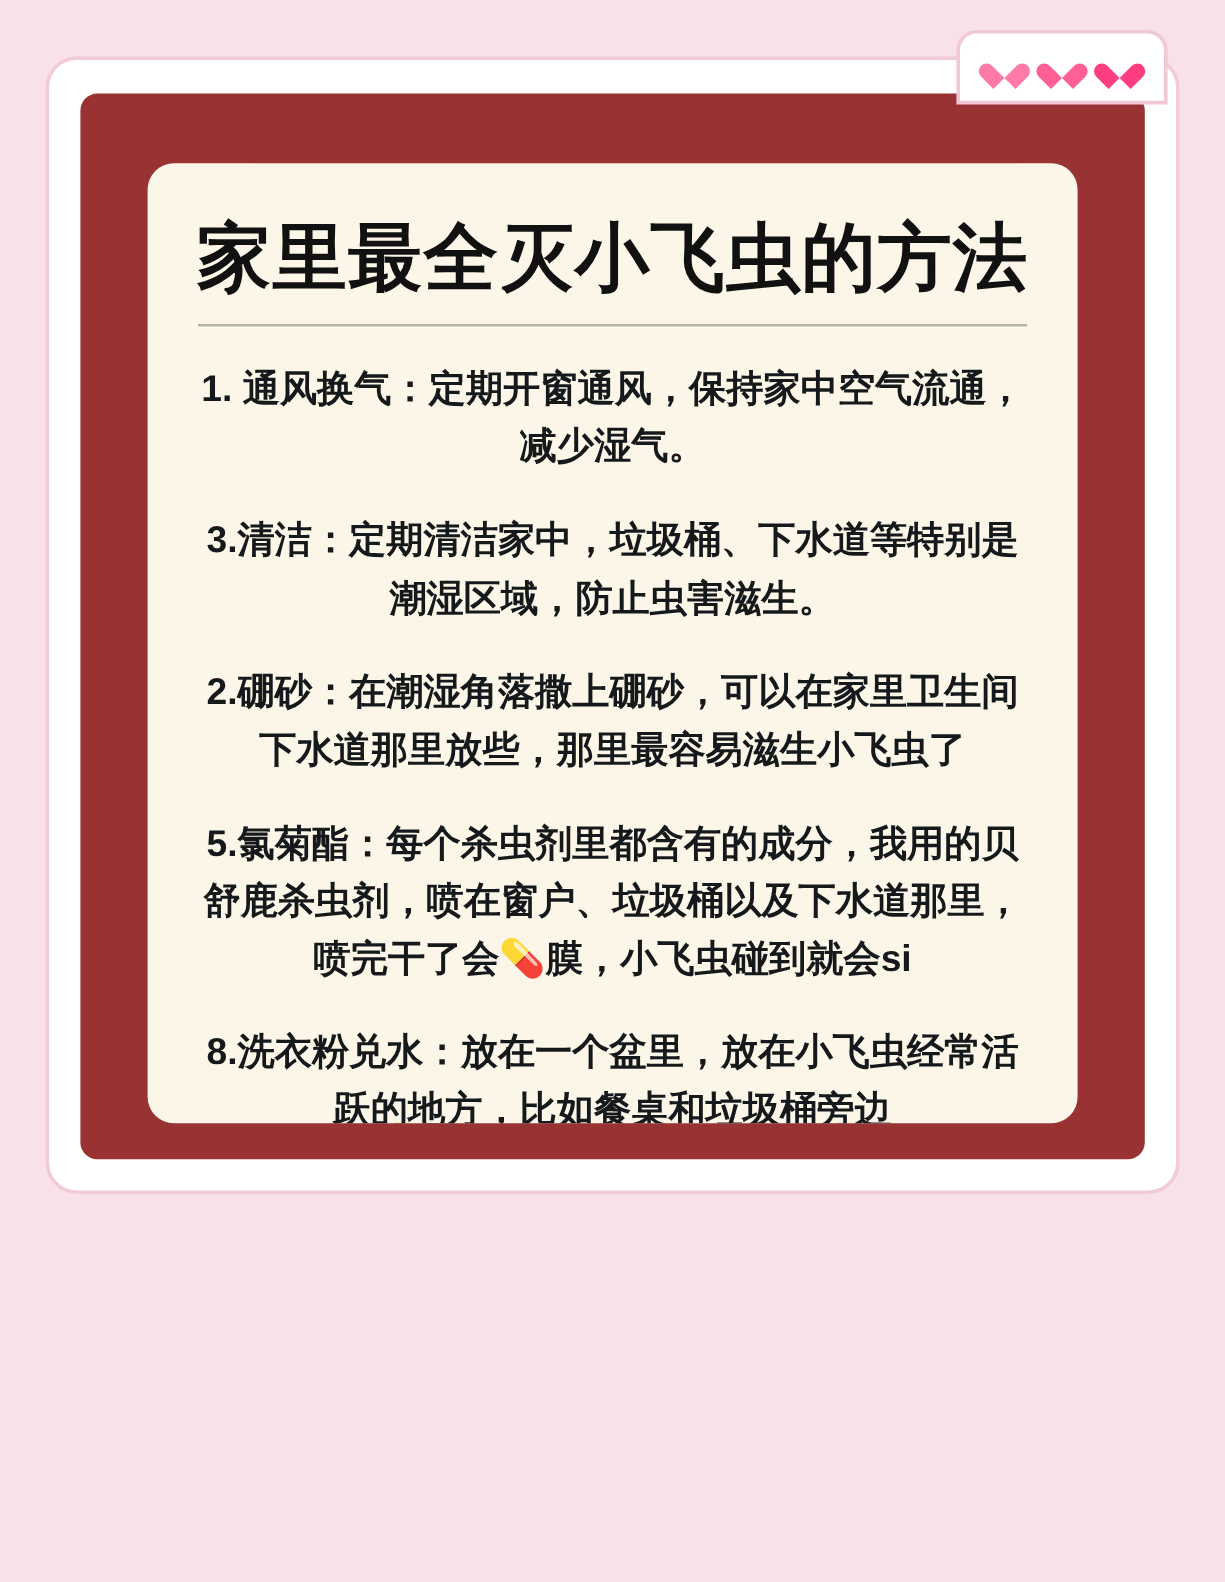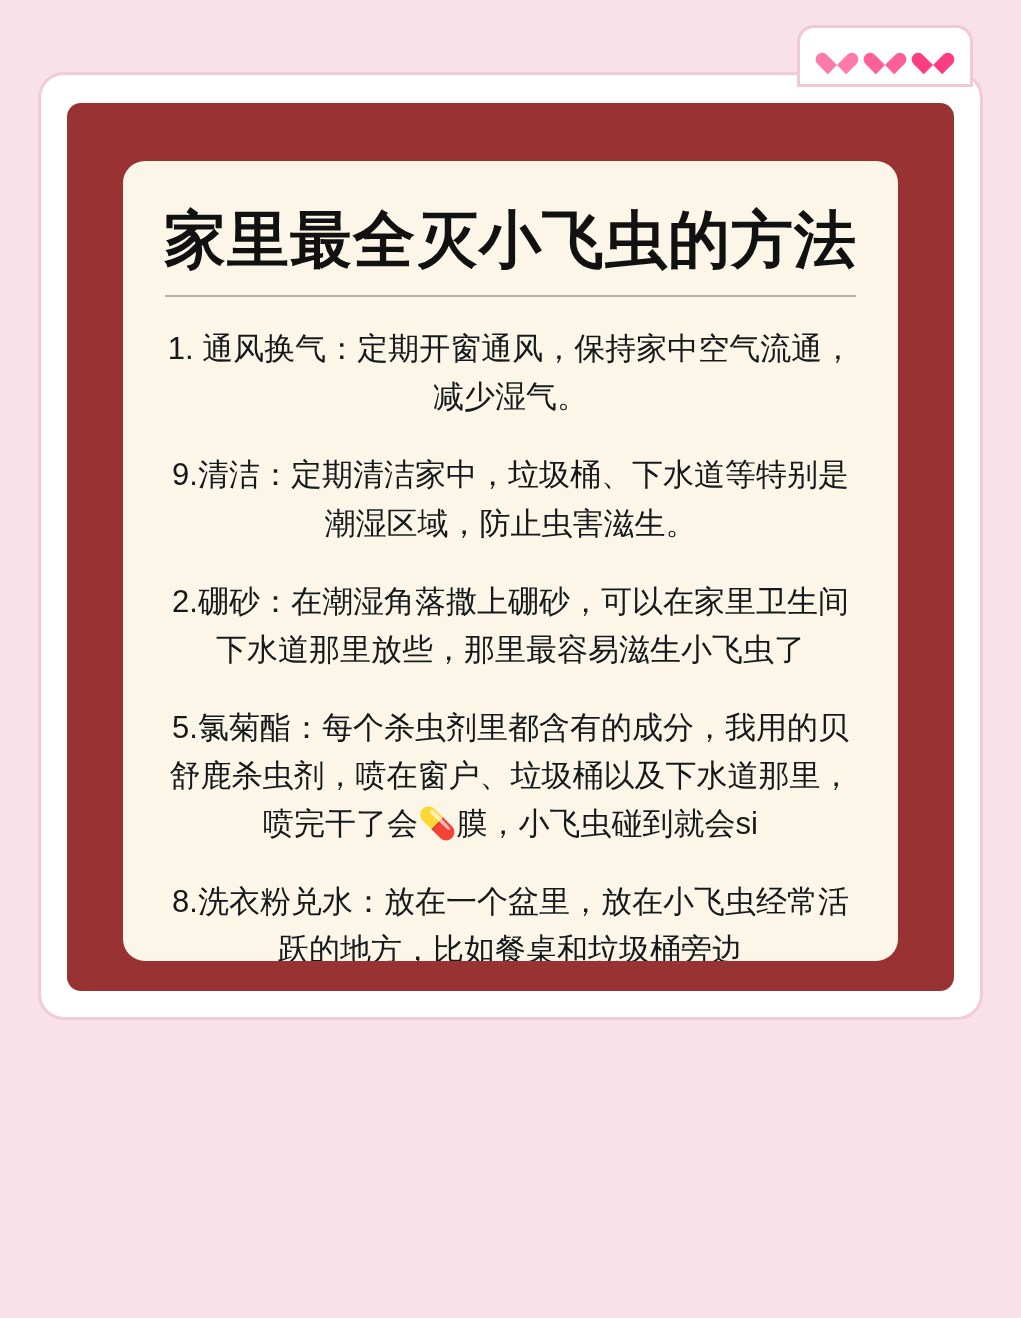--- a/index.html
+++ b/index.html
@@ -57,21 +57,21 @@
   }
   .heart::before { left: 13px; transform: rotate(45deg); transform-origin: 0 100%; }
   .heart::after  { left: 0;    transform: rotate(-45deg); transform-origin: 100% 100%; }
   .heart.h2::before, .heart.h2::after { background: #ff5f97; }
   .heart.h3::before, .heart.h3::after { background: #ff3d82; }
 
   
   .white-card {
     position: absolute;
     left: 38px;
-    top: 72px;
+    top: 47px;
     width: 945px;
     height: 948px;
     background: #ffffff;
     border: 3px solid #f2cbd8;
     border-radius: 26px;
     box-sizing: border-box;
     z-index: 2;
   }
 
   
@@ -114,20 +114,21 @@
   }
 
   .divider {
     height: 2px;
     background: #b9b4a3;
     margin: 0 8px 28px 8px;
   }
 
   .items {
     display: block;
+    font-weight: bold;
   }
 
   .item {
     font-family: "Liberation Sans", "DejaVu Sans", sans-serif;
     font-size: 31px;
     line-height: 1.55;
     color: #15191c;
     text-align: center;
     margin: 0 0 30px 0;
     padding: 0 4px;
@@ -149,21 +150,21 @@
   <div class="white-card">
     <div class="red-frame">
       <div class="sheet">
 
         <div class="title">家里最全灭小飞虫的方法</div>
 
         <div class="divider"></div>
 
         <div class="items">
           <p class="item">1. 通风换气：定期开窗通风，保持家中空气流通，减少湿气。</p>
-          <p class="item">9.清洁：定期清洁家中，垃圾桶、下水道等特别是潮湿区域，防止虫害滋生。</p>
+          <p class="item">3.清洁：定期清洁家中，垃圾桶、下水道等特别是潮湿区域，防止虫害滋生。</p>
           <p class="item">2.硼砂：在潮湿角落撒上硼砂，可以在家里卫生间下水道那里放些，那里最容易滋生小飞虫了</p>
           <p class="item">5.氯菊酯：每个杀虫剂里都含有的成分，我用的贝舒鹿杀虫剂，喷在窗户、垃圾桶以及下水道那里，喷完干了会💊膜，小飞虫碰到就会si</p>
           <p class="item">8.洗衣粉兑水：放在一个盆里，放在小飞虫经常活跃的地方，比如餐桌和垃圾桶旁边</p>
         </div>
 
       </div>
     </div>
   </div>
 
 </div>

